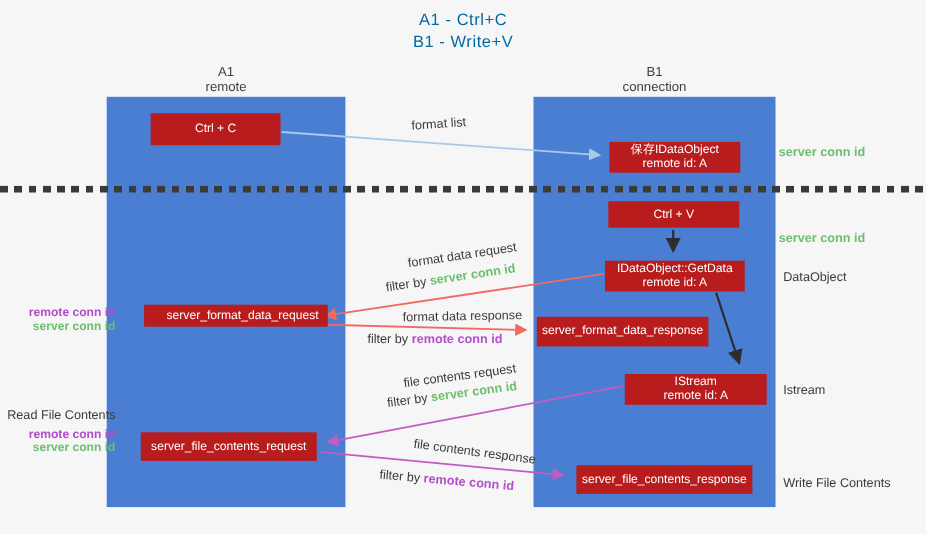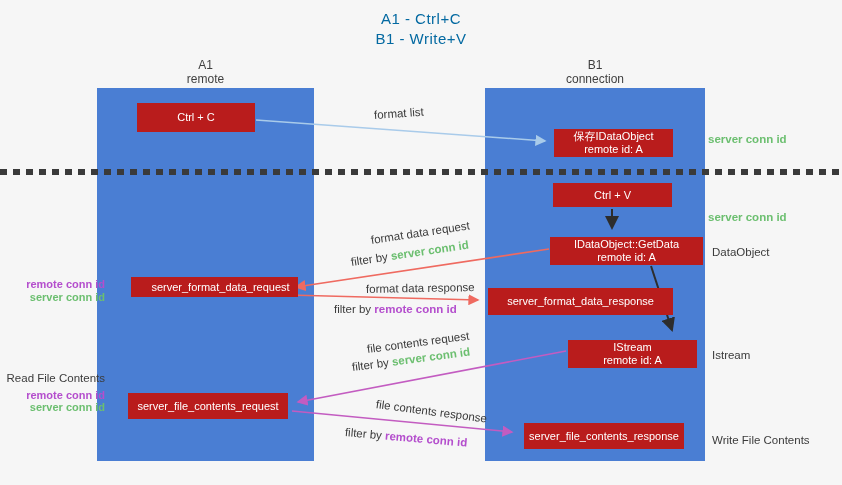--- a/index.html
+++ b/index.html
@@ -21,23 +21,23 @@
   .divider { position:absolute; left:0; top:169px; width:842px; height:6px; z-index:3;
              background:repeating-linear-gradient(to right,#3a3a3a 0 7px,transparent 7px 13px); }
   svg.arrows { position:absolute; left:0; top:0; z-index:4; }
   .node { position:absolute; z-index:5; display:flex; align-items:center; justify-content:center;
           text-align:center; color:#ffffff; font-size:11px; line-height:13px; }
   .green  { background:#b91c1c; }
   .orange { background:#b91c1c; }
   #node-ctrl-c   { left:137px; top:103px; width:118px; height:29px; }
   #node-save     { left:554px; top:129px; width:119px; height:28px; }
   #node-ctrl-v   { left:553px; top:183px; width:119px; height:24px; }
-  #node-getdata  { left:550px; top:237px; width:153px; height:28px; }
+  #node-getdata  { left:550px; top:237px; width:127px; height:28px; }
   #node-fmt-req  { left:131px; top:277px; width:155px; height:20px;padding-left:12px; }
-  #node-fmt-resp { left:488px; top:288px; width:185px; height:27px; }
+  #node-fmt-resp { left:488px; top:288px; width:156px; height:27px; }
   #node-istream  { left:568px; top:340px; width:129px; height:28px; }
   #node-file-req { left:128px; top:393px; width:160px; height:26px; }
   #node-file-resp{ left:524px; top:423px; width:160px; height:26px; }
   .lbl { position:absolute; z-index:6; font-size:11.5px; white-space:nowrap;
          transform-origin:left center; }
   .bold-green  { color:#6cbf70; font-weight:bold; }
   .bold-purple { color:#b44ecd; font-weight:bold; }
   .dark { color:#3b3b3b; }
   
   #lbl-format-list   { left:374px; top:109px; transform:rotate(-4deg); }

